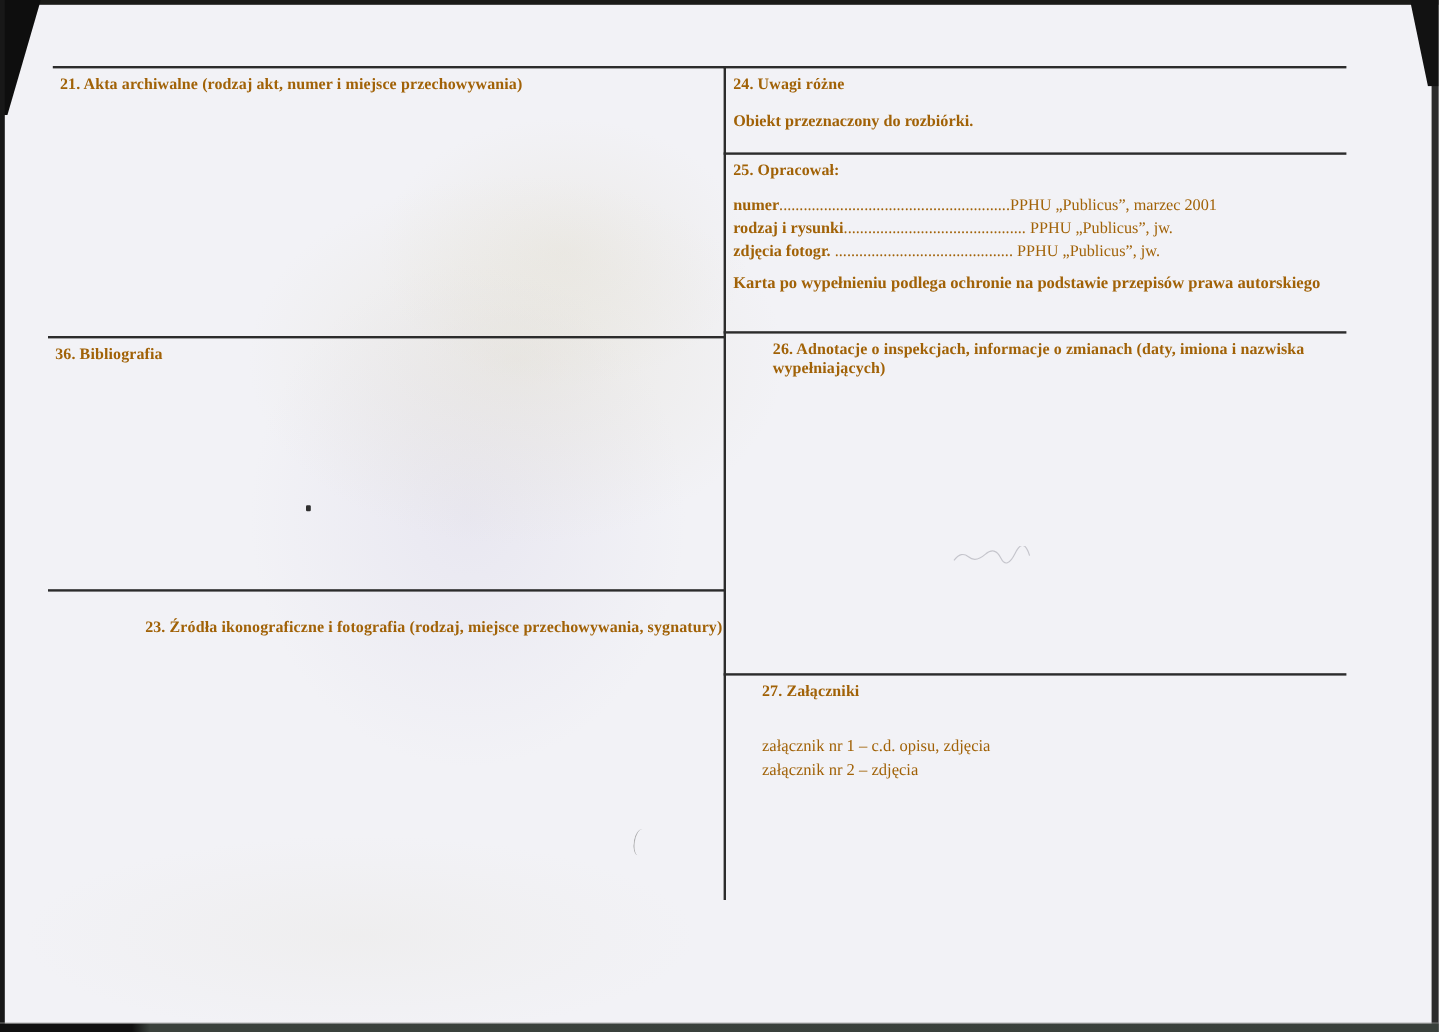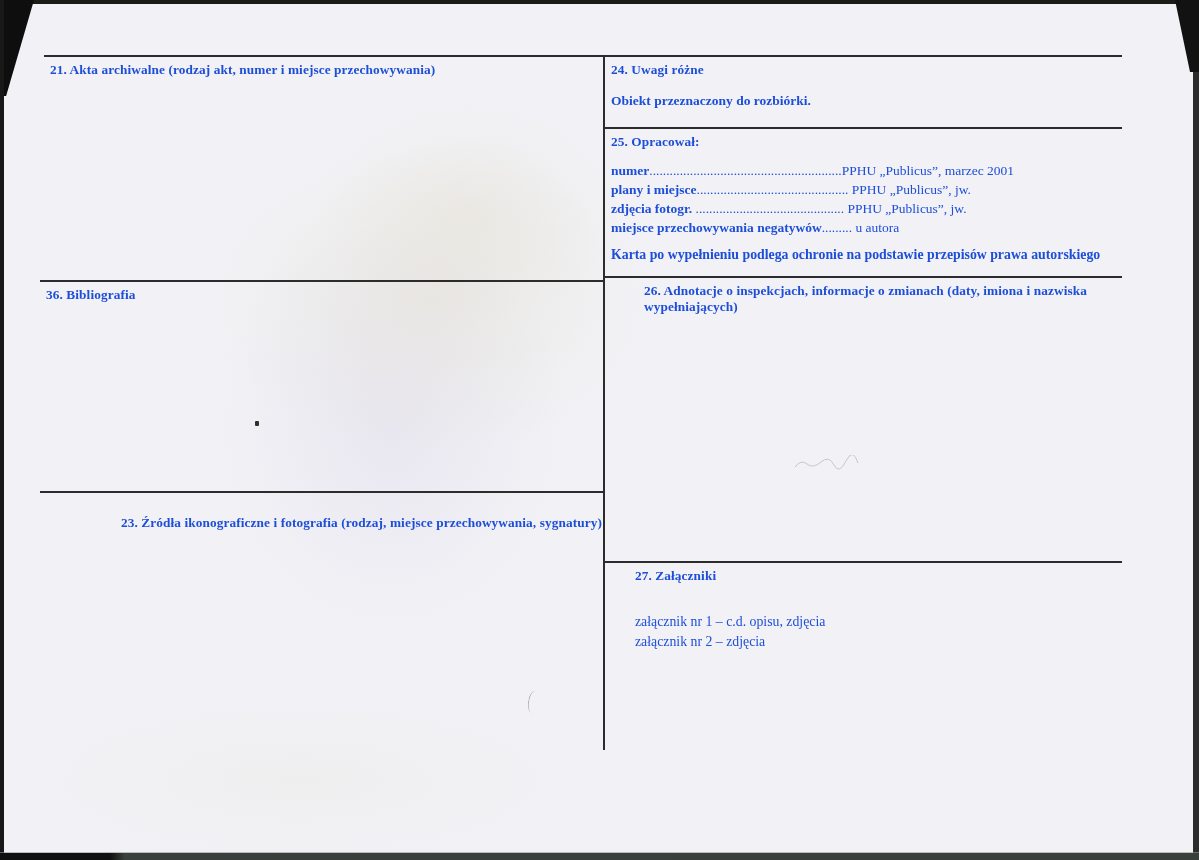--- a/index.html
+++ b/index.html
@@ -2,21 +2,21 @@
 <html><head>
 <meta charset="utf-8">
 <style>
   html,body{margin:0;padding:0;background:#5a5a5a;}
   #page{
     position:relative;
     width:1199px;height:860px;
     background:#f2f2f6;
     overflow:hidden;
     font-family:"Liberation Serif","DejaVu Serif",serif;
-    color:#1d4ed8;
+    color:#a16207;
     text-decoration:underline;
   }
   
   .paper-tint{
     position:absolute;inset:0;pointer-events:none;
     background:
       radial-gradient(ellipse 320px 220px at 430px 300px, rgba(218,212,188,0.30), transparent 70%),
       radial-gradient(ellipse 260px 300px at 390px 430px, rgba(205,200,225,0.25), transparent 70%),
       radial-gradient(ellipse 220px 160px at 470px 210px, rgba(222,216,196,0.28), transparent 70%),
       radial-gradient(ellipse 400px 120px at 300px 780px, rgba(225,222,210,0.20), transparent 70%);
@@ -81,23 +81,22 @@
 
   <div class="section" style="left:605px;top:57px;width:517px;height:86px;">
     <div class="sec-heading">24. Uwagi różne</div>
     <div class="body-text bold" style="margin-top:13px;">Obiekt przeznaczony do rozbiórki.</div>
   </div>
 
   <div class="section" style="left:605px;top:129px;width:517px;height:146px;">
     <div class="sec-heading">25. Opracował:</div>
     <div class="entries">
       <div><span class="entry-label">numer</span><span>.........................................................</span><span>PPHU „Publicus”, marzec 2001</span></div>
-      <div><span class="entry-label">plany i miejsce</span><span>.............................................</span><span> PPHU „Publicus”, jw.</span></div>
+      <div><span class="entry-label">rodzaj i rysunki</span><span>.............................................</span><span> PPHU „Publicus”, jw.</span></div>
       <div><span class="entry-label">zdjęcia fotogr. </span><span>............................................</span><span> PPHU „Publicus”, jw.</span></div>
-      <div><span class="entry-label">miejsce przechowywania negatywów</span><span>.........</span><span> u autora</span></div>
     </div>
     <div class="note-strong">Karta po wypełnieniu podlega ochronie na podstawie przepisów prawa autorskiego</div>
   </div>
 
   <div class="section" style="left:638px;top:278px;width:517px;height:281px;">
     <div class="sec-heading wrap-narrow">26. Adnotacje o inspekcjach, informacje o zmianach (daty, imiona i nazwiska wypełniających)</div>
   </div>
 
   <div class="section" style="left:605px;top:563px;width:517px;height:186px;padding-left:24px;">
     <div class="sec-heading">27. Załączniki</div>

